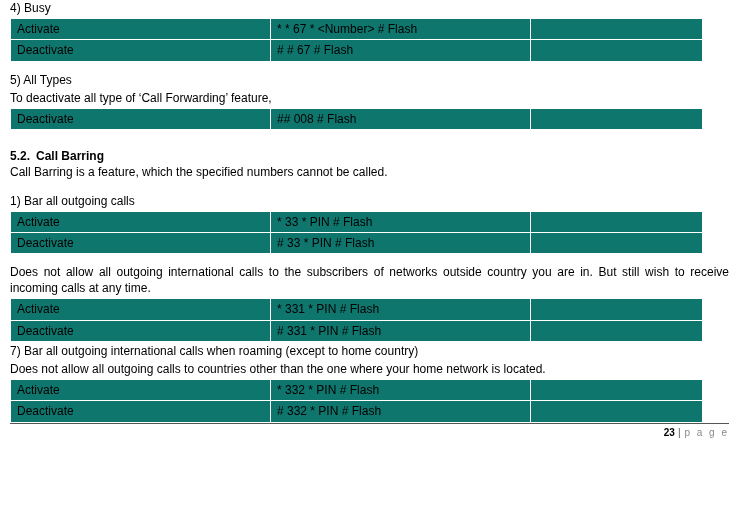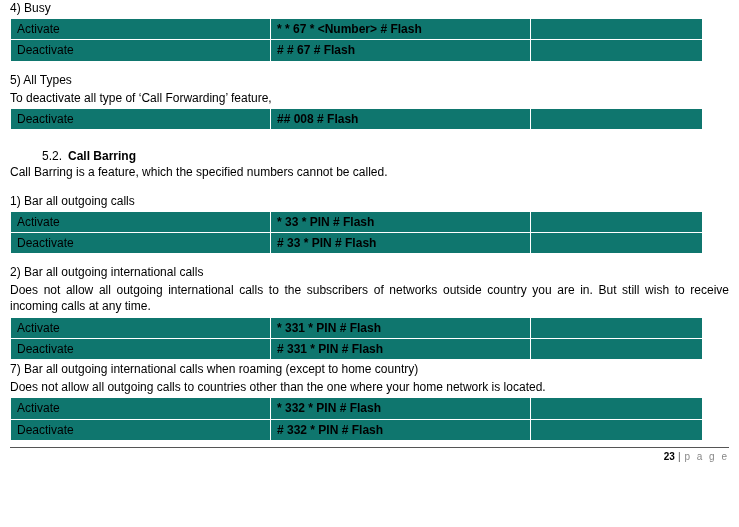--- a/index.html
+++ b/index.html
@@ -12,40 +12,40 @@
     color: #000;
     line-height: 1.35;
   }
   .page {
     padding: 0 10px 6px 10px;
     width: 719px;
   }
   .sect { }
   .para { margin: 0 0 2px 0; text-align: justify; }
   .heading-row { display: flex; margin-top: 8px; }
-  .sect-num { width: 26px; font-weight: 400; margin-left: 32px; }
+  .sect-num { width: 26px; font-weight: 700; }
   .sect-title { font-weight: 700; }
   table.codes {
     border-collapse: collapse;
     width: 692px;
     margin: 1px 0 0 0;
     table-layout: fixed;
   }
   table.codes td {
     border: 1px solid #fff;
     padding: 2px 6px;
     background: #0f766e;
     height: 15px;
   }
   table.codes col.c1 { width: 260px; }
   table.codes col.c2 { width: 260px; }
   table.codes col.c3 { width: 172px; }
-  .codes .code { font-weight: 700; }
+  .codes .code { font-weight: 400; }
   .spacer { height: 10px; }
-  .footer-wrap { margin-top: 6px; }
+  .footer-wrap { }
   .footer-rule { border: 0; border-top: 1px solid #555; margin: 0; }
   .footer-text { text-align: right; font-size: 10px; color: #555; padding-top: 2px; letter-spacing: 0.5px; }
   .footer-text .pn { font-weight: 700; color: #000; letter-spacing: 0; }
   .page-spaced { letter-spacing: 2px; color: #888; }
 </style>
 </head>
 <body>
 
 <div class="page">
 
@@ -120,21 +120,20 @@
       <tr>
         <td>Deactivate</td>
         <td class="code"># 33 * PIN # Flash</td>
         <td></td>
       </tr>
     </tbody>
       </table>
 
     <div class="spacer"></div>
 
-    <p class="para">2) Bar all outgoing international calls</p>
     <p class="para">Does not allow all outgoing international calls to the subscribers of networks outside country you are in. But still wish to receive incoming calls at any time.</p>
     <table class="codes">
       <colgroup>
           <col class="c1">
           <col class="c2">
           <col class="c3">
         </colgroup>
       <tbody>
           <tr>
         <td>Activate</td>

